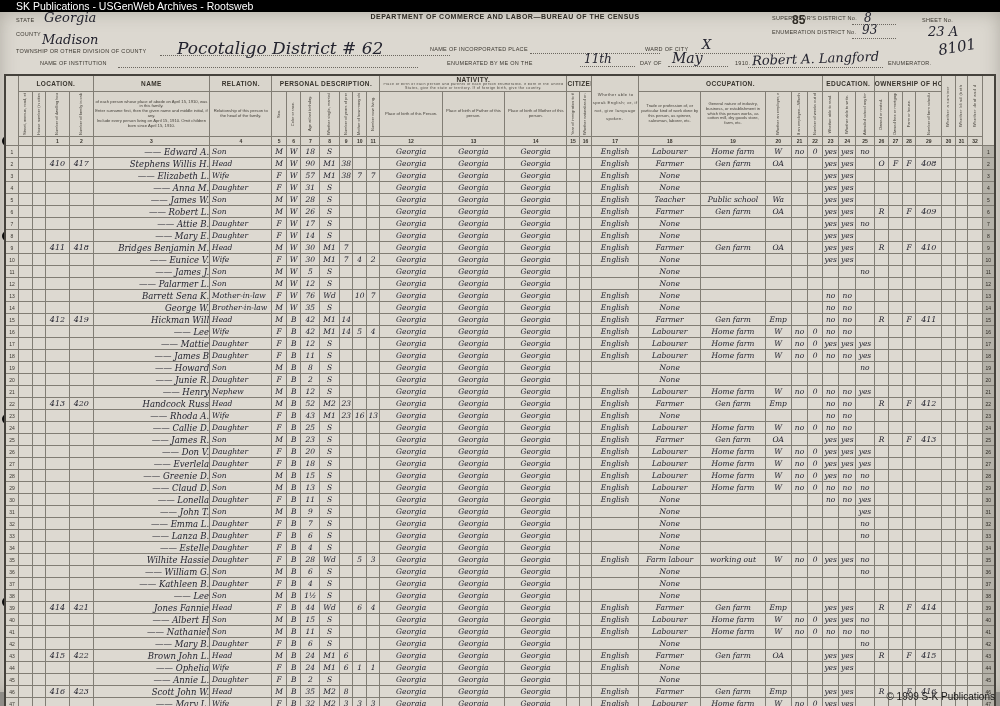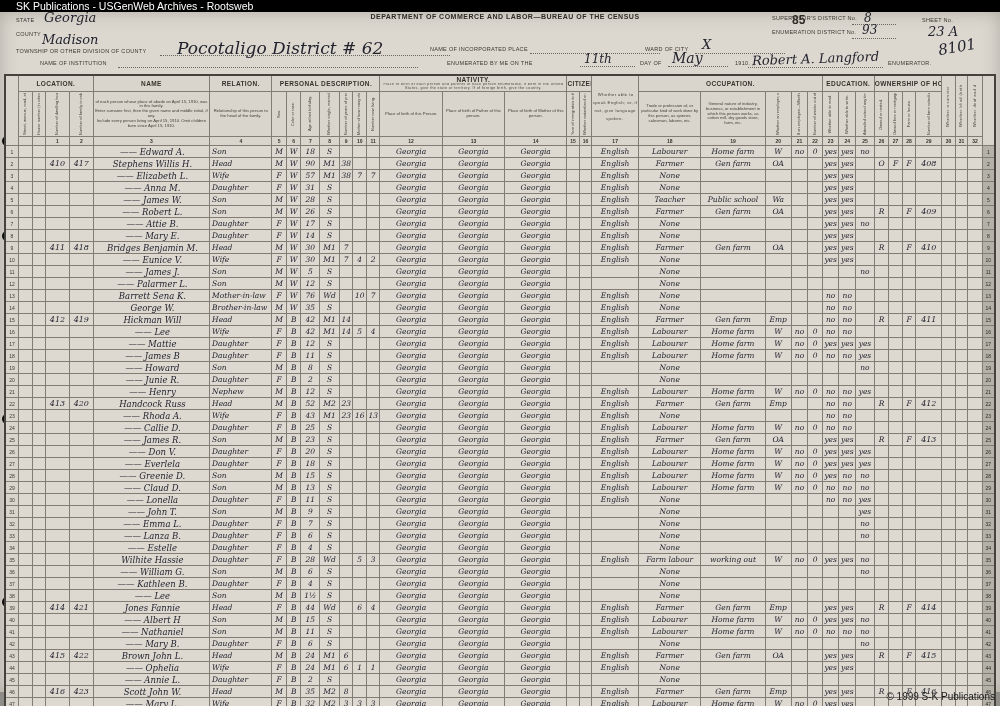--- a/index.html
+++ b/index.html
@@ -28,21 +28,21 @@
   tr.g th{font-size:6.5px;font-weight:bold;letter-spacing:.4px;height:15px;}
   tr.d th{height:44px;font-weight:normal;}
   tr.n th{height:8px;font-size:5px;font-weight:bold;}
   .v{display:block;margin:0 auto;writing-mode:vertical-rl;transform:rotate(180deg);
      font-size:4px;line-height:4.5px;max-height:42px;overflow:hidden;color:#45413a;font-weight:normal;}
   .t{font-size:4.2px;line-height:4.8px;color:#45413a;font-weight:normal;white-space:normal;
      overflow:hidden;max-height:42px;padding:0 1px;}
   .tiny{font-size:3.6px;line-height:3.8px;color:#4a463f;white-space:normal;font-weight:normal;
         max-height:8px;overflow:hidden;}
   .census tbody td{height:11px;font-size:7.5px;line-height:10px;}
-  .census td.name{text-align:center;padding-left:2px;font-size:8.5px;}
+  .census td.name{text-align:right;padding-left:2px;font-size:8.5px;}
   .census td.rel{text-align:left;padding-left:2px;font-size:7.5px;}
   .census td.bp{font-size:7.5px;}
   .census td.f8{font-size:8px;}
   .census td.lnl{font-size:5px;color:#3a362f;background:#d9d5cc;}
   .census td.lnr{font-size:5px;color:#2e2a24;background:#b4b1a8;}
 </style>
 </head>
 <body>
 
 <div class="banner">

